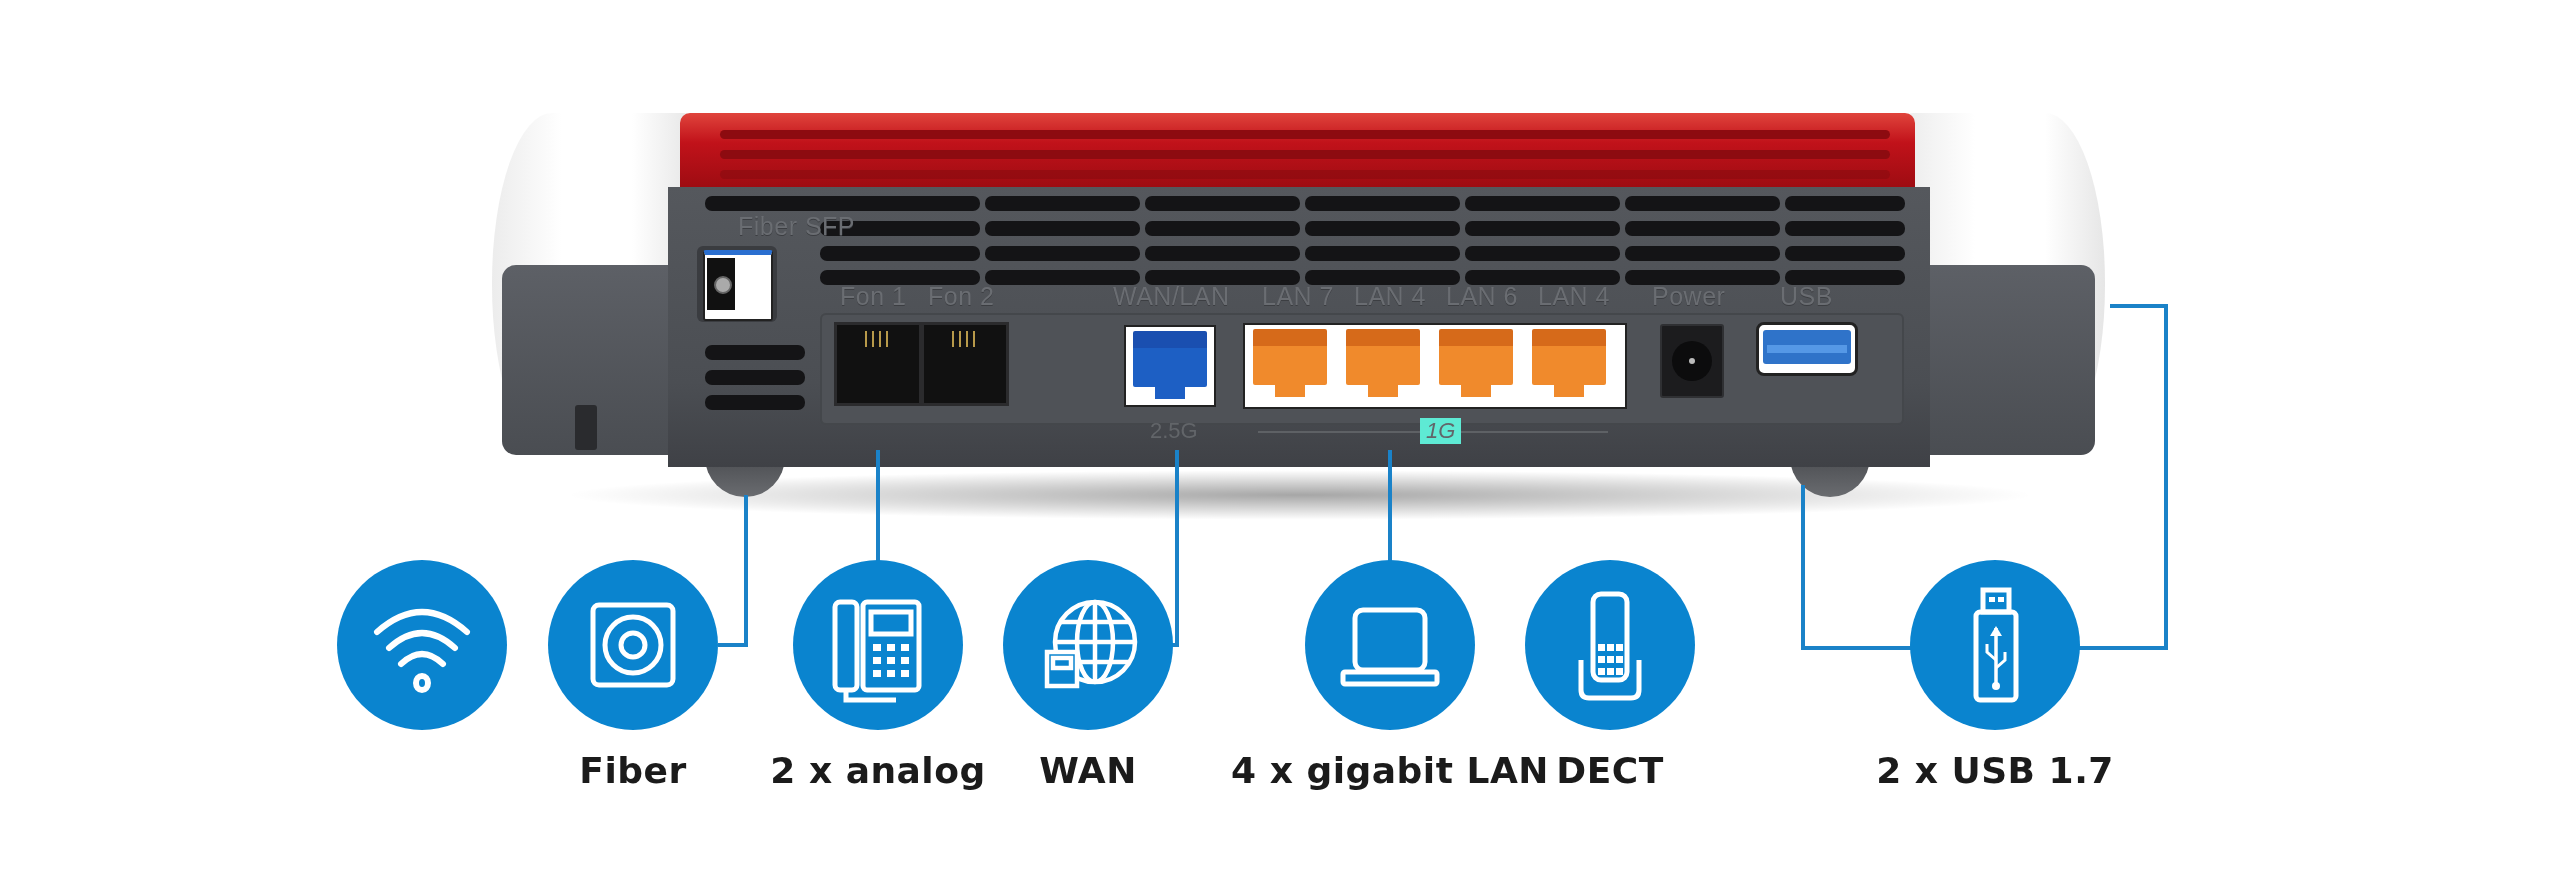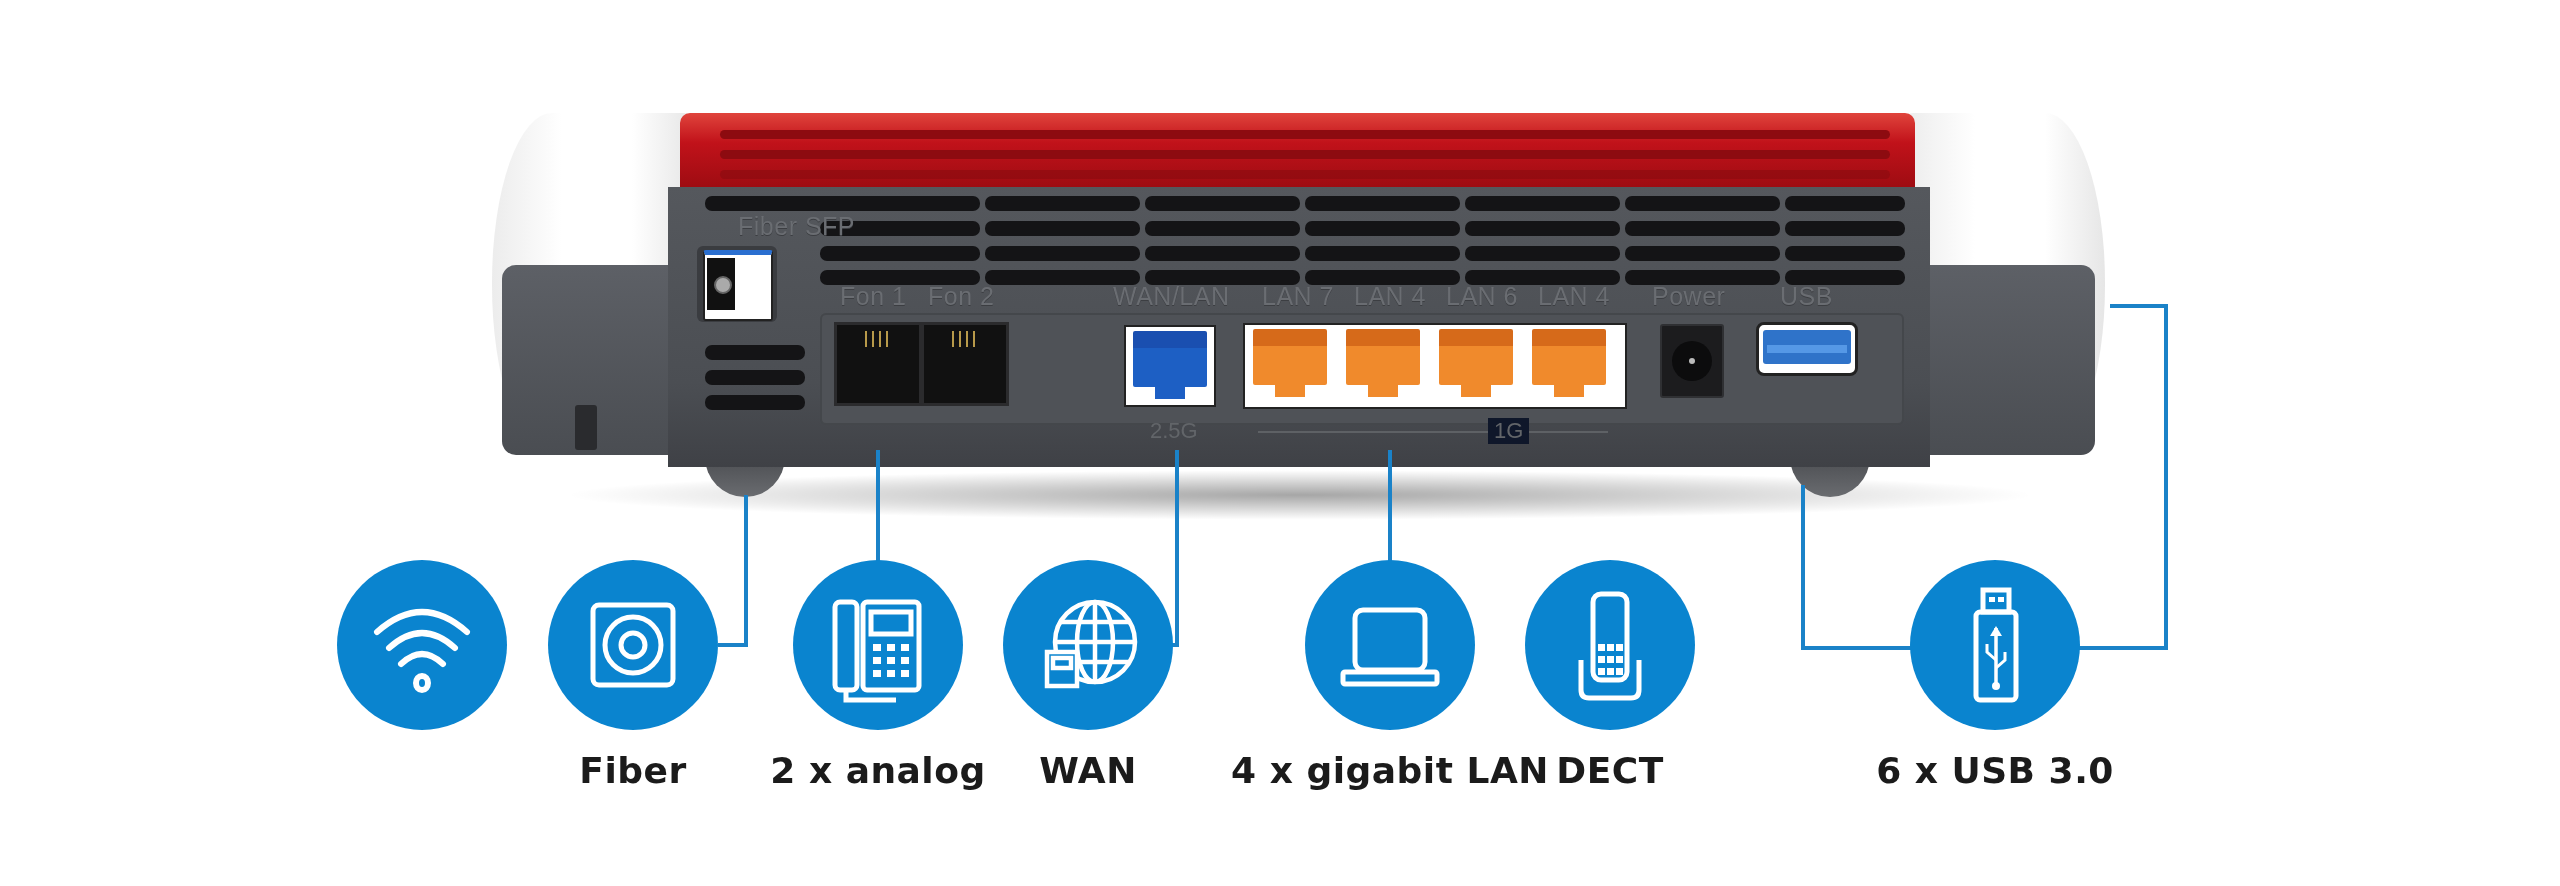--- a/index.html
+++ b/index.html
@@ -134,21 +134,21 @@
     <div class="jack" style="background:linear-gradient(180deg,#d66a1a 0 30%,#f08a2c 30%);"></div>
       <div class="tab" style="background:#f08a2c;"></div>
   </div>
   <div class="rj45" style="left:1525px;border:none;">
     <div class="jack" style="background:linear-gradient(180deg,#d66a1a 0 30%,#f08a2c 30%);"></div>
       <div class="tab" style="background:#f08a2c;"></div>
   </div>
 
   <div class="sub-lbl" style="left:1150px;top:418px;">2.5G</div>
   <div class="abs" style="left:1258px;top:431px;width:350px;height:2px;background:#5e6165;"></div>
-  <div class="sub-lbl" style="left:1488px;top:418px;background:#0f172a;padding:0 6px;">1G</div>
+  <div class="sub-lbl" style="left:1420px;top:418px;background:#5eead4;padding:0 6px;font-style:italic;">1G</div>
 
   <div class="abs" style="left:1660px;top:324px;width:60px;height:70px;background:#1c1c1e;border:2px solid #2f3033;border-radius:3px;">
     <div class="abs" style="left:10px;top:15px;width:40px;height:40px;border-radius:50%;background:#0c0c0d;"></div>
     <div class="abs" style="left:27px;top:32px;width:6px;height:6px;border-radius:50%;background:#bbb;"></div>
   </div>
 
   <div class="abs" style="left:1756px;top:322px;width:96px;height:48px;background:#fff;border:3px solid #222;border-radius:8px;">
     <div class="abs" style="left:4px;top:5px;width:88px;height:34px;background:#2f73c9;border-radius:3px;"></div>
     <div class="abs" style="left:8px;top:20px;width:80px;height:8px;background:#5598e6;"></div>
   </div>
@@ -275,14 +275,14 @@
           <rect x="79" y="37" width="6" height="5"></rect>
           <rect x="88" y="37" width="6" height="5"></rect>
         </g>
       <path d="M86 68 v56" stroke-width="3.5"></path>
       <path d="M80 76 l6 -10 l6 10 z" fill="#fff" stroke="none"></path>
       <path d="M86 100 l-9 -8 v-8" stroke-width="3"></path>
       <path d="M86 108 l9 -8 v-8" stroke-width="3"></path>
       <circle cx="86" cy="126" r="4" fill="#fff" stroke="none"></circle>
     </svg>
   </div>
-  <div class="flabel">6 x USB 3.0</div>
+  <div class="flabel">2 x USB 1.7</div>
 </div>
 
 </body></html>

